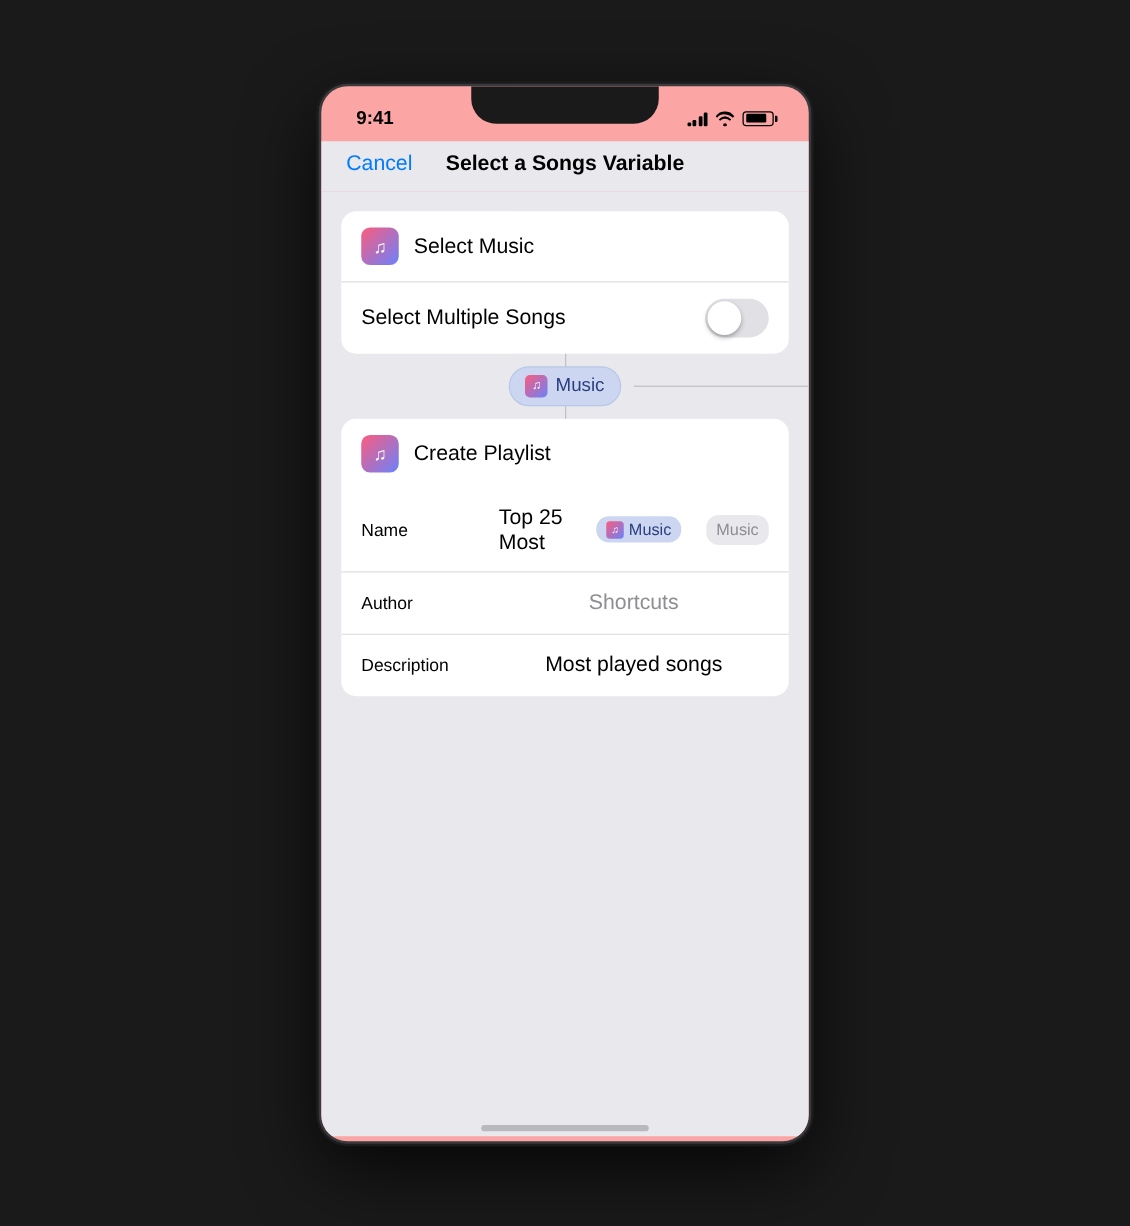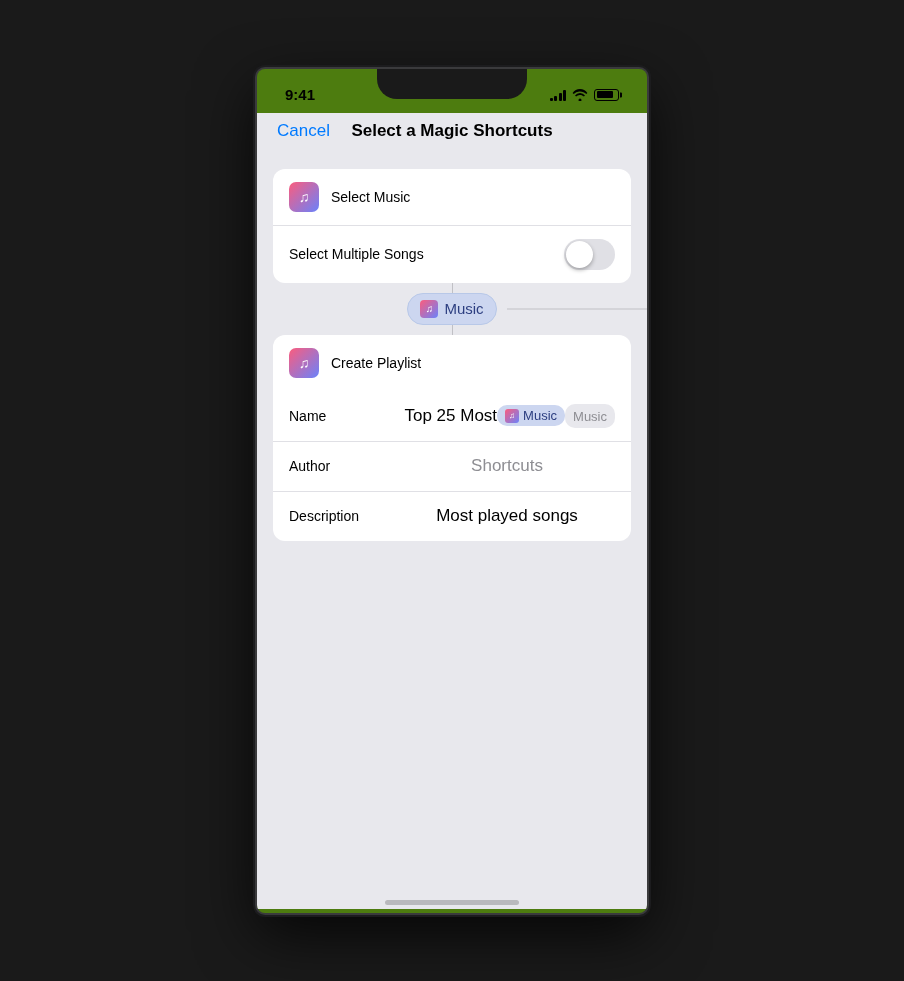--- a/index.html
+++ b/index.html
@@ -9,22 +9,22 @@
       display: flex;
       justify-content: center;
       align-items: center;
       min-height: 100vh;
       font-family: -apple-system, BlinkMacSystemFont, 'SF Pro Text', 'Helvetica Neue', sans-serif;
     }
 
     .phone-frame {
       width: 390px;
       height: 844px;
-      background: #4d7c0f;
-      border-radius: 8px;
+      background: #fca5a5;
+      border-radius: 21px;
       position: relative;
       overflow: hidden;
       box-shadow: 0 0 0 2px #3a3a3c, 0 0 0 4px #1c1c1e, 0 20px 60px rgba(0,0,0,0.8);
     }
 
     
     .notch {
       position: absolute;
       top: 0;
       left: 50%;
@@ -167,21 +167,21 @@
       margin-right: 12px;
       flex-shrink: 0;
     }
 
     .music-note {
       color: #fff;
       font-size: 14px;
     }
 
     .row-label {
-      font-size: 14px;
+      font-size: 17px;
       color: #000;
       flex: 1;
     }
 
     
     .toggle {
       width: 51px;
       height: 31px;
       background: #e0e0e5;
       border-radius: 16px;
@@ -281,21 +281,21 @@
     .detail-value {
       font-size: 17px;
       color: #8e8e93;
       flex: 1;
       text-align: center;
     }
 
     .detail-value-row {
       display: flex;
       align-items: center;
-      gap: 0;
+      gap: 20px;
       flex: 1;
       justify-content: flex-end;
     }
 
     .detail-text {
       font-size: 17px;
       color: #000;
     }
 
     .mini-badge {
@@ -371,21 +371,21 @@
       </svg>
 
       <div class="battery-icon">
         <div class="battery-fill"></div>
       </div>
     </div>
   </div>
 
   <div class="nav-bar">
     <span class="nav-cancel">Cancel</span>
-    <span class="nav-title">Select a Magic Shortcuts</span>
+    <span class="nav-title">Select a Songs Variable</span>
   </div>
 
   <div class="content">
     <div class="section-gap"></div>
 
     <div class="card">
 
       <div class="card-row">
         <div class="music-icon-container">
           <span class="music-note">♫</span>

